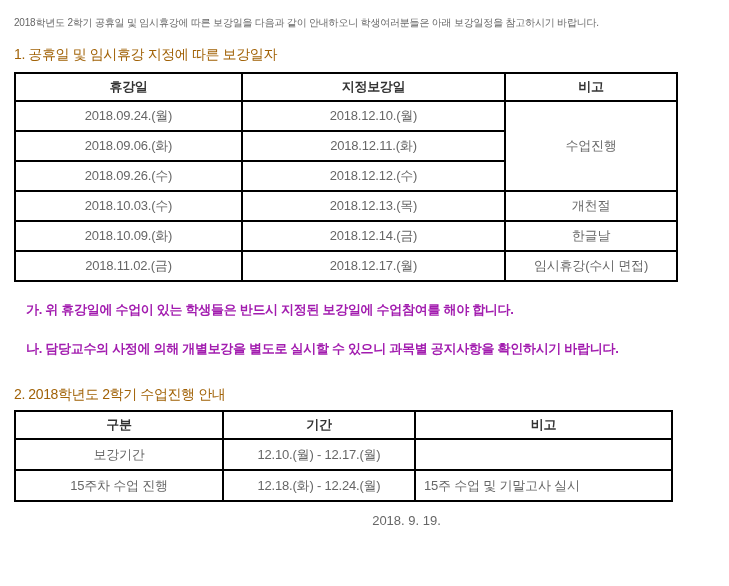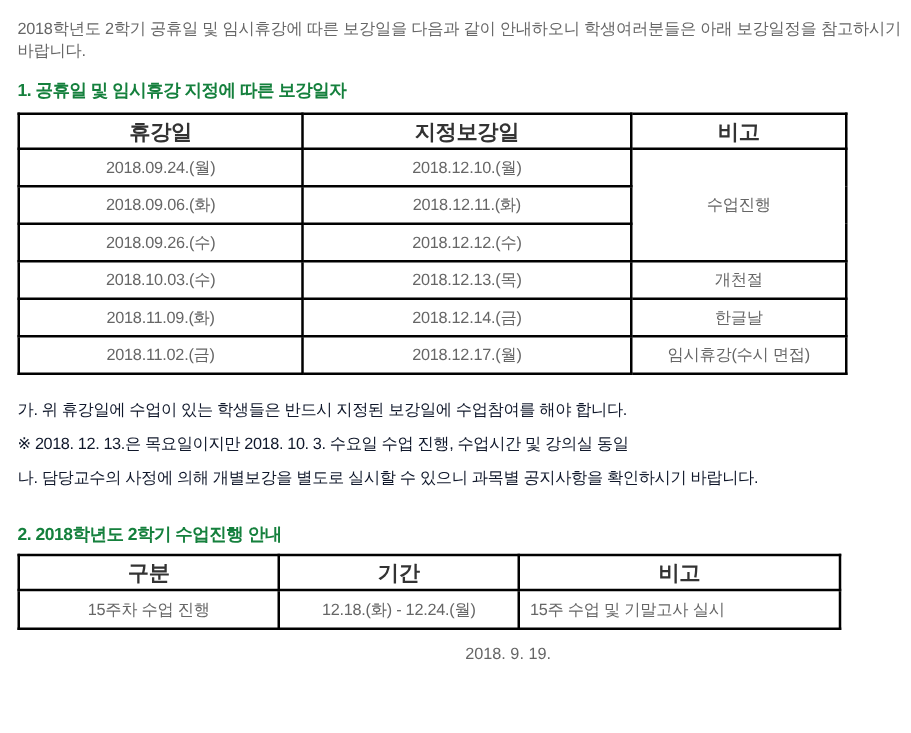--- a/index.html
+++ b/index.html
@@ -4,48 +4,48 @@
 <style>
   html, body { margin:0; padding:0; background:#ffffff; }
   body {
     width:729px; height:586px; overflow:hidden;
     font-family:"Liberation Sans","DejaVu Sans",sans-serif;
     color:#666;
   }
   .page { padding:6px 8px 0 14px; }
 
   .intro {
-    margin:8px 0 0; font-size:13px; line-height:18px;
+    margin:8px 0 0; font-size:10px; line-height:18px;
     color:#666; letter-spacing:-0.2px;
   }
 
   .sec-title {
-    margin:14px 0 0; font-size:14px; font-weight:bold;
-    color:#15803d; letter-spacing:-0.4px;
+    margin:14px 0 0; font-size:14px; font-weight:normal;
+    color:#a16207; letter-spacing:-0.4px;
   }
   .sec-title-2 { margin-top:24px; }
 
   table {
     border-collapse:collapse; table-layout:fixed; margin-top:8px;
   }
   .t1 { width:662px; }
   .t2 { width:657px; margin-top:6px; }
   th, td { border:2px solid #000; text-align:center; overflow:hidden; }
   th {
-    font-size:17px; font-weight:bold; color:#333;
+    font-size:13px; font-weight:bold; color:#333;
     height:24px; letter-spacing:-0.3px;
   }
   td { font-size:13px; color:#666; letter-spacing:-0.2px; }
   .t1 td { height:26px; }
   .t2 td { height:27px; }
   .t2 td.cell-left { text-align:left; padding-left:8px; }
 
   .notes { margin-top:14px; }
   .note {
-    margin:0; font-size:13px; font-weight:normal; color:#0f172a;
+    margin:12px; font-size:13px; font-weight:bold; color:#a21caf;
     line-height:27px; letter-spacing:-0.3px; white-space:nowrap;
   }
 
   .footer {
     margin-top:8px; padding-left:78px; text-align:center;
     font-size:13px; color:#666;
   }
   .footer p { margin:3px 0 0; line-height:22px; }
 </style>
 </head>
@@ -83,55 +83,59 @@
       <tr>
         <td>2018.09.26.(수)</td>
         <td>2018.12.12.(수)</td>
       </tr>
       <tr>
         <td>2018.10.03.(수)</td>
         <td>2018.12.13.(목)</td>
         <td>개천절</td>
       </tr>
       <tr>
-        <td>2018.11.09.(화)</td>
+        <td>2018.10.09.(화)</td>
         <td>2018.12.14.(금)</td>
         <td>한글날</td>
       </tr>
       <tr>
         <td>2018.11.02.(금)</td>
         <td>2018.12.17.(월)</td>
         <td>임시휴강(수시 면접)</td>
       </tr>
     </tbody>
   </table>
 
   <div class="notes">
     <p class="note">가. 위 휴강일에 수업이 있는 학생들은 반드시 지정된 보강일에 수업참여를 해야 합니다.</p>
-    <p class="note">※ 2018. 12. 13.은 목요일이지만 2018. 10. 3. 수요일 수업 진행, 수업시간 및 강의실 동일</p>
     <p class="note">나. 담당교수의 사정에 의해 개별보강을 별도로 실시할 수 있으니 과목별 공지사항을 확인하시기 바랍니다.</p>
   </div>
 
   <h2 class="sec-title sec-title-2">2. 2018학년도 2학기 수업진행 안내</h2>
 
   <table class="t2">
     <colgroup>
       <col style="width:208px">
         <col style="width:192px">
         <col style="width:257px">
     </colgroup>
     <thead>
       <tr>
         <th>구분</th>
         <th>기간</th>
         <th>비고</th>
       </tr>
     </thead>
     <tbody>
       <tr>
+        <td>보강기간</td>
+        <td>12.10.(월) - 12.17.(월)</td>
+        <td class="cell-left"></td>
+      </tr>
+      <tr>
         <td>15주차 수업 진행</td>
         <td>12.18.(화) - 12.24.(월)</td>
         <td class="cell-left">15주 수업 및 기말고사 실시</td>
       </tr>
     </tbody>
   </table>
 
   <div class="footer">
     <p>2018. 9. 19.</p>
 

